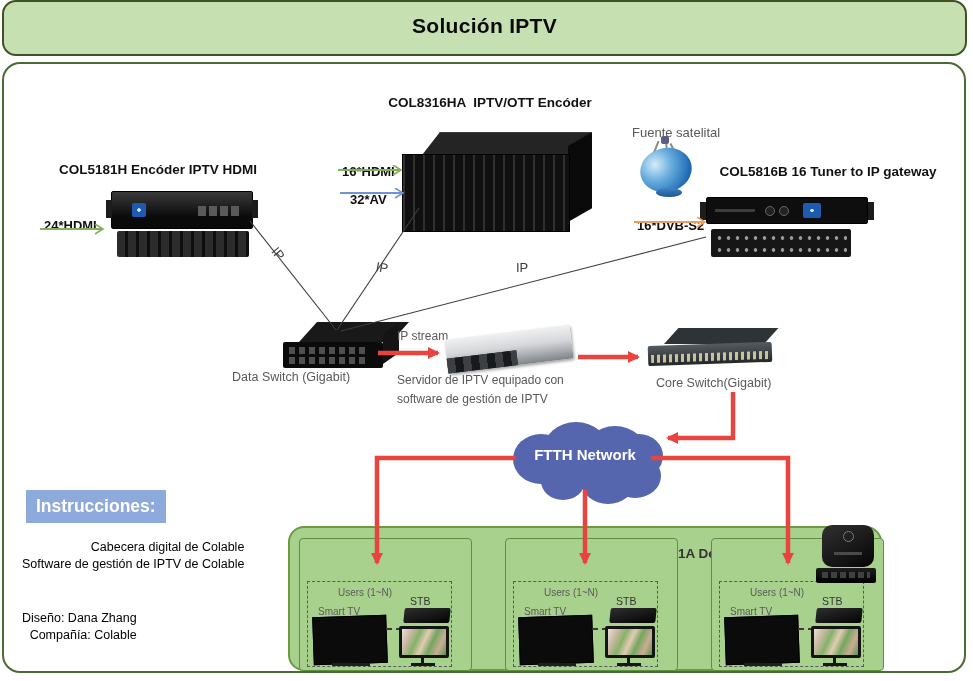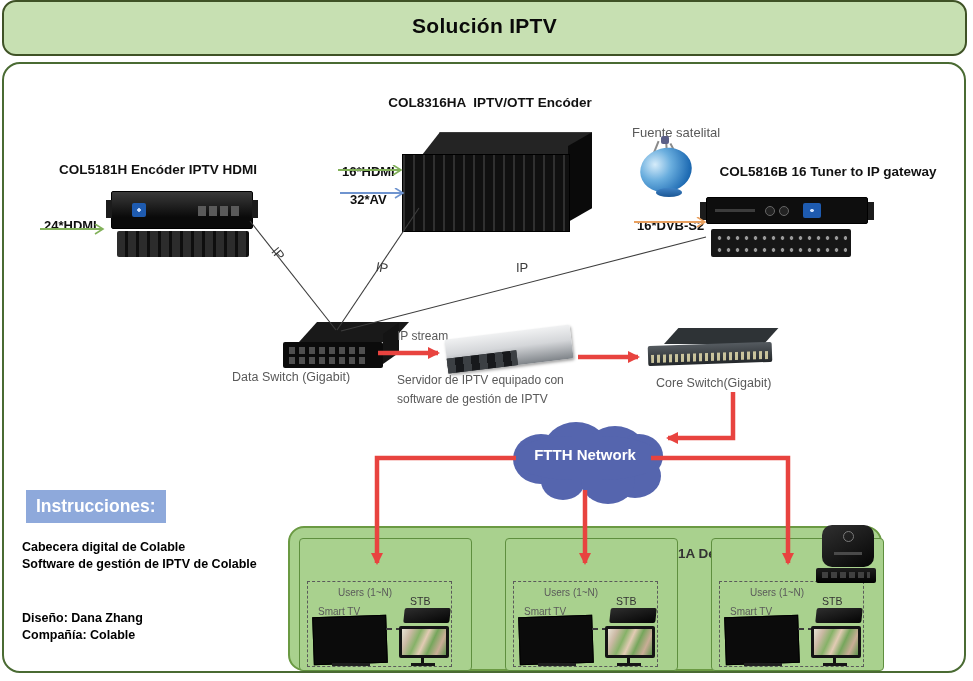--- a/index.html
+++ b/index.html
@@ -15,22 +15,22 @@
          border:2px solid #4a6b33;border-radius:18px;box-sizing:border-box;}
   
   .title{position:absolute;color:#111;font-weight:bold;font-size:13.5px;white-space:pre;}
   .lbl{position:absolute;color:#595959;font-size:12px;white-space:nowrap;}
   .arrowlbl{position:absolute;color:#0f0f0f;font-weight:bold;font-size:13px;white-space:nowrap;margin-top:16px;}
   .iplbl{position:absolute;color:#3d3d3d;font-size:13px;white-space:nowrap;}
   
   .instr-box{position:absolute;left:18px;top:490px;width:140px;height:33px;background:#8ea9db;margin-left:8px;}
   .instr-title{position:absolute;left:10px;top:0;line-height:33px;color:#fff;
                font-weight:bold;font-size:17.5px;white-space:nowrap;}
-  .instr-lines{position:absolute;left:22px;color:#000;font-weight:bold;font-size:12.5px;
-               line-height:17px;white-space:nowrap;}
+  .instr-lines{position:absolute;left:22px;color:#000;font-weight:normal;font-size:12.5px;
+               line-height:17px;white-space:nowrap;text-align:right;}
   
   .cloud{position:absolute;left:505px;top:420px;width:160px;height:85px;}
   .cb{position:absolute;background:#5565ae;border-radius:50%;}
   .cloud-lbl{position:absolute;left:0;top:26px;width:100%;text-align:center;color:#fff;
              font-weight:bold;font-size:15px;}
   
   .group{position:absolute;left:288px;top:526px;width:594px;height:145px;background:#a9d18e;
          border:2px solid #6b9a43;border-radius:16px;box-sizing:border-box;}
   .user-box{position:absolute;top:538px;width:173px;height:133px;background:#a9d18e;
             border:1px solid #5f8f3f;border-radius:4px;box-sizing:border-box;}

